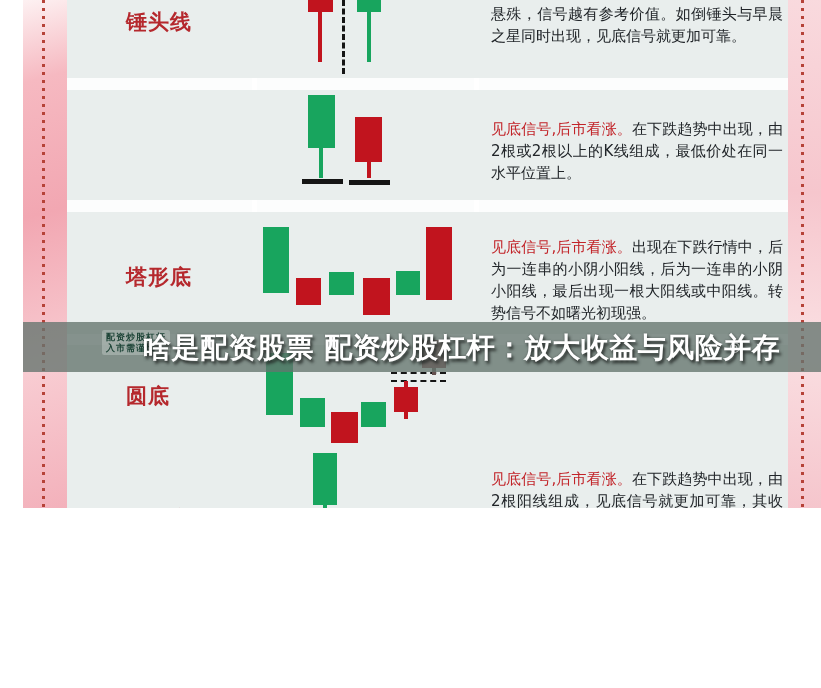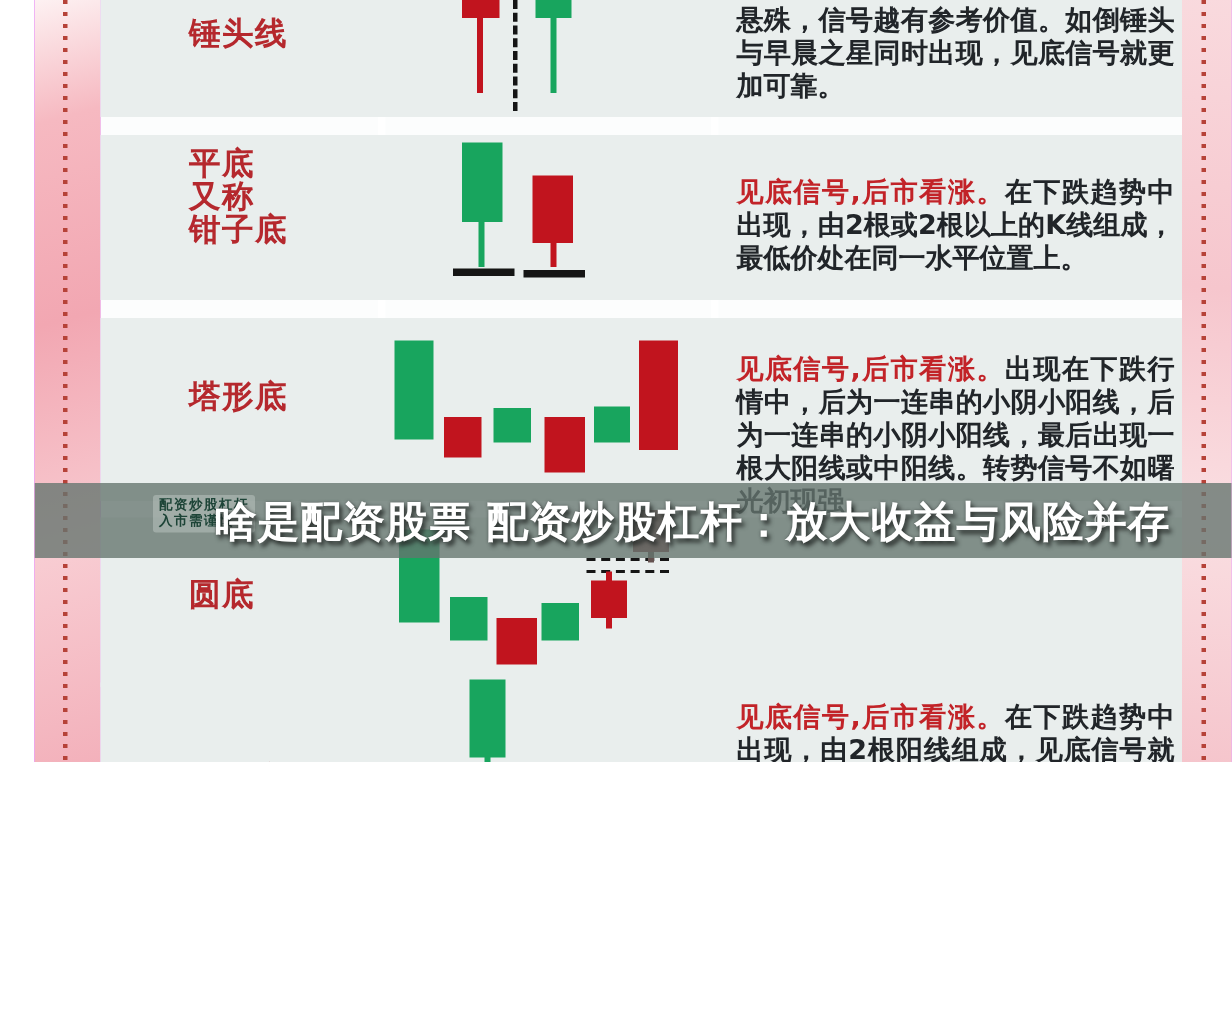--- a/index.html
+++ b/index.html
@@ -26,23 +26,23 @@
   .cd2{left:407px;width:5px;}   
   .row{position:absolute;left:0;right:0;background:#e9eeed;}
   .r1{top:0;height:78px;}
   .r2{top:90px;height:110px;}
   .r3{top:212px;height:122px;}
   .r4{top:345px;height:113px;}
   .r5{top:455px;height:114px;}
   .r6{top:585px;height:103px;}
   .plabel{position:absolute;left:59px;font-size:21px;font-weight:bold;color:#b5282d;
     letter-spacing:1px;line-height:22px;white-space:pre-line;}
-  .r1 .plabel{top:11px;} .r2 .plabel{top:8px;} .r3 .plabel{top:41px;text-align:right;}
+  .r1 .plabel{top:11px;} .r2 .plabel{top:8px;} .r3 .plabel{top:54px;text-align:right;}
   .r4 .plabel{top:40px;} .r5 .plabel{top:53px;} .r6 .plabel{top:37px;}
-  .desc{position:absolute;left:424px;width:292px;font-size:18px;font-weight:700;
+  .desc{position:absolute;left:424px;width:292px;font-size:15px;font-weight:400;
     line-height:22px;color:#212529;word-break:break-all;text-align:justify;}
   .r1 .desc{top:3px;} .r2 .desc{top:28px;} .r3 .desc{top:24px;}
   .r4 .desc{top:12px;} .r5 .desc{top:13px;} .r6 .desc{top:11px;}
   .hl{color:#c22328;}
   
   #shapes{position:absolute;left:0;top:0;width:821px;height:688px;z-index:2;pointer-events:none;}
   .sh{position:absolute;}
   .sh.dashv{width:0;border-left:3px dashed #151515;background:none!important;}
   .sh.dashh{height:0;border-top:2px dashed #151515;background:none!important;}
   
@@ -71,23 +71,20 @@
   <div class="content">
     <div class="coldiv cd1"></div>
     <div class="coldiv cd2"></div>
 
     <section class="row r1">
       <div class="plabel">锤头线</div>
       <div class="desc"><span class="hl"></span><span>悬殊，信号越有参考价值。如倒锤头与早晨之星同时出现，见底信号就更加可靠。</span></div>
     </section>
 
     <section class="row r2">
-      <div class="plabel">平底
-又称
-钳子底</div>
       <div class="desc"><span class="hl">见底信号,后市看涨。</span><span>在下跌趋势中出现，由2根或2根以上的K线组成，最低价处在同一水平位置上。</span></div>
     </section>
 
     <section class="row r3">
       <div class="plabel">塔形底</div>
       <div class="desc"><span class="hl">见底信号,后市看涨。</span><span>出现在下跌行情中，后为一连串的小阴小阳线，后为一连串的小阴小阳线，最后出现一根大阳线或中阳线。转势信号不如曙光初现强。</span></div>
     </section>
 
     <section class="row r4">
       <div class="plabel">圆底</div>

